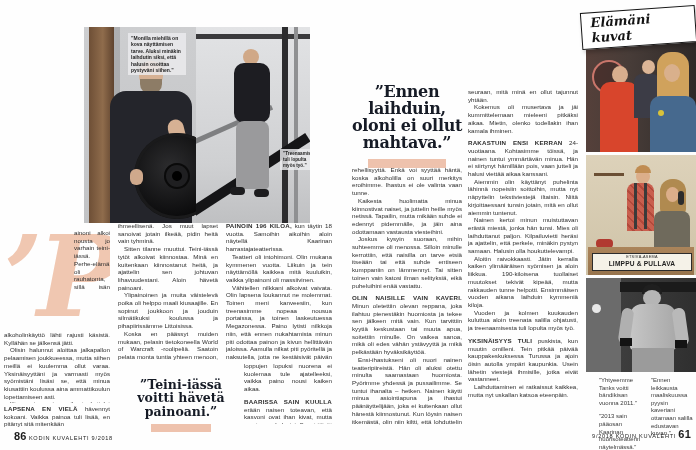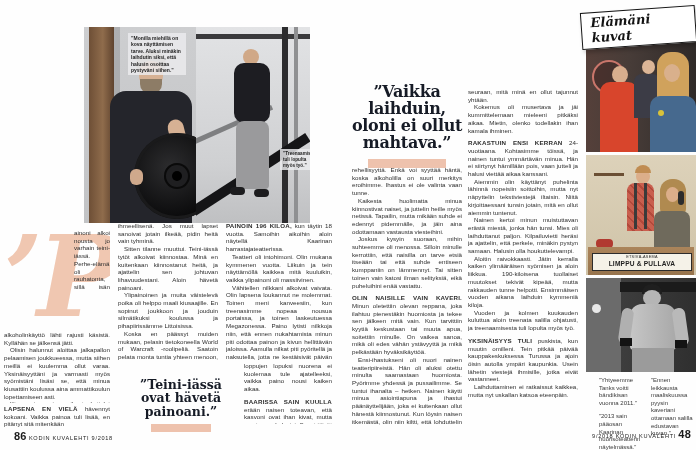--- a/index.html
+++ b/index.html
@@ -77,21 +77,21 @@
     <div class="abs" style="left:38px;top:36px;width:36px;height:60px;border-radius:10px;background:#1d1d22;"></div>
     <div class="abs" style="left:40px;top:94px;width:33px;height:68px;border-radius:8px 8px 4px 4px;background:#9a9a9c;"></div>
     <div class="abs" style="left:34px;top:160px;width:15px;height:8px;border-radius:4px;background:#1c1c1e;"></div>
     <div class="abs" style="left:58px;top:162px;width:15px;height:8px;border-radius:4px;background:#1c1c1e;"></div>
     <div class="photocap" style="left:84px;top:122px;width:26px;font-size:4.6px;line-height:5.8px;">
       <span>”Treenaamisesta tuli lopulta myös työ.”</span>
     </div>
   </div>
 
   <div class="quote quote-main" style="left:350px;top:66px;width:114px;">
-    <span>”Vaikka
+    <span>”Ennen
 laihduin,
 oloni ei ollut
 mahtava.”</span>
     <div class="qbar" style="width:78px;height:9px;"></div>
   </div>
 
   <div class="col" style="left:4px;top:229px;width:106px;height:174px;">
     <div class="dropcap">’P</div>
     <p class="flush">ainoni alkoi nousta jo varhain teini-iässä. Perhe-elämä oli rauhatonta, sillä isän alkoholinkäyttö lähti rajusti käsistä. Kyllähän se jälkensä jätti.</p>
     <p>Olisin halunnut aloittaa jalkapallon pelaamisen joukkueessa, mutta siihen meillä ei kuulemma ollut varaa. Yksinäisyyttäni ja varmasti myös syömistäni lisäsi se, että minua kiusattiin koulussa aina ammattikoulun lopettamiseen asti.</p>
@@ -107,21 +107,21 @@
   <div class="col" style="left:118px;top:222px;width:100px;height:138px;">
     <p class="flush">ihmeellisenä. Jos muut lapset sanoivat jotain ilkeää, pidin heitä vain tyhminä.</p>
     <p>Sitten tilanne muuttui. Teini-iässä tytöt alkoivat kiinnostaa. Minä en kuitenkaan kiinnostanut heitä, ja ajattelin sen johtuvan lihavuudestani. Aloin hävetä painoani.</p>
     <p>Ylipainoinen ja muita väistelevä poika oli helppo maali kiusaajille. En sopinut joukkoon ja jouduin silmätikuksi koulussa ja pihapiirissämme Littoisissa.</p>
     <p>Koska en päässyt muiden mukaan, pelasin tietokoneella World of Warcraft -roolipeliä. Saatoin pelata monta tuntia yhteen menoon, joskus aamuyöhön saakka.</p>
 
   </div>
 
   <div class="quote quote-mid" style="left:126px;top:364px;width:110px;">
     <span>”Teini-iässä
-ovat hävetä
+voitti hävetä
 painoani.”</span>
     <div class="qbar" style="width:60px;height:8px;margin-top:6px;"></div>
   </div>
 
   <div class="col" style="left:226px;top:222px;width:106px;height:138px;">
     <p class="flush">
       <b>PAINOIN 196 KILOA,</b><span> kun täytin 18 vuotta. Samoihin aikoihin aloin näytellä Kaarinan harrastajateatterissa.</span>
     </p>
     <p>Teatteri oli intohimoni. Olin mukana kymmenen vuotta. Liikuin ja tein näyttämöllä kaikkea mitä kuuluikin, vaikka ylipainoni oli massiivinen.</p>
     <p>Vähitellen nilkkani alkoivat vaivata. Olin lapsena loukannut ne molemmat. Toinen meni kanveesiin, kun treenasimme nopeaa nousua portaissa, ja toinen laskeutuessa Megazonessa. Paino lytisti nilkkoja niin, että ennen nukahtamista minun piti odottaa painon ja kivun hellittävän jaloissa. Aamulla nilkat piti pyöritellä ja naksutella, jotta ne kestäisivät päivän allani.</p>
@@ -215,16 +215,16 @@
   <div class="stripcap" style="left:651px;top:377px;width:42px;">
     <p>”Ennen leikkausta maaliskuussa pyysin kaveriani ottamaan salilla edustavan kuvan.”</p>
   </div>
 
   <div class="footer" style="left:14px;top:430px;">
     <b>86</b>
     <span>KODIN KUVALEHTI 9/2018</span>
   </div>
   <div class="footer" style="right:5px;top:428px;text-align:right;">
     <span>9/2018 KODIN KUVALEHTI</span>
-    <b>48</b>
+    <b>61</b>
   </div>
 
 </div>
 
 </body></html>

